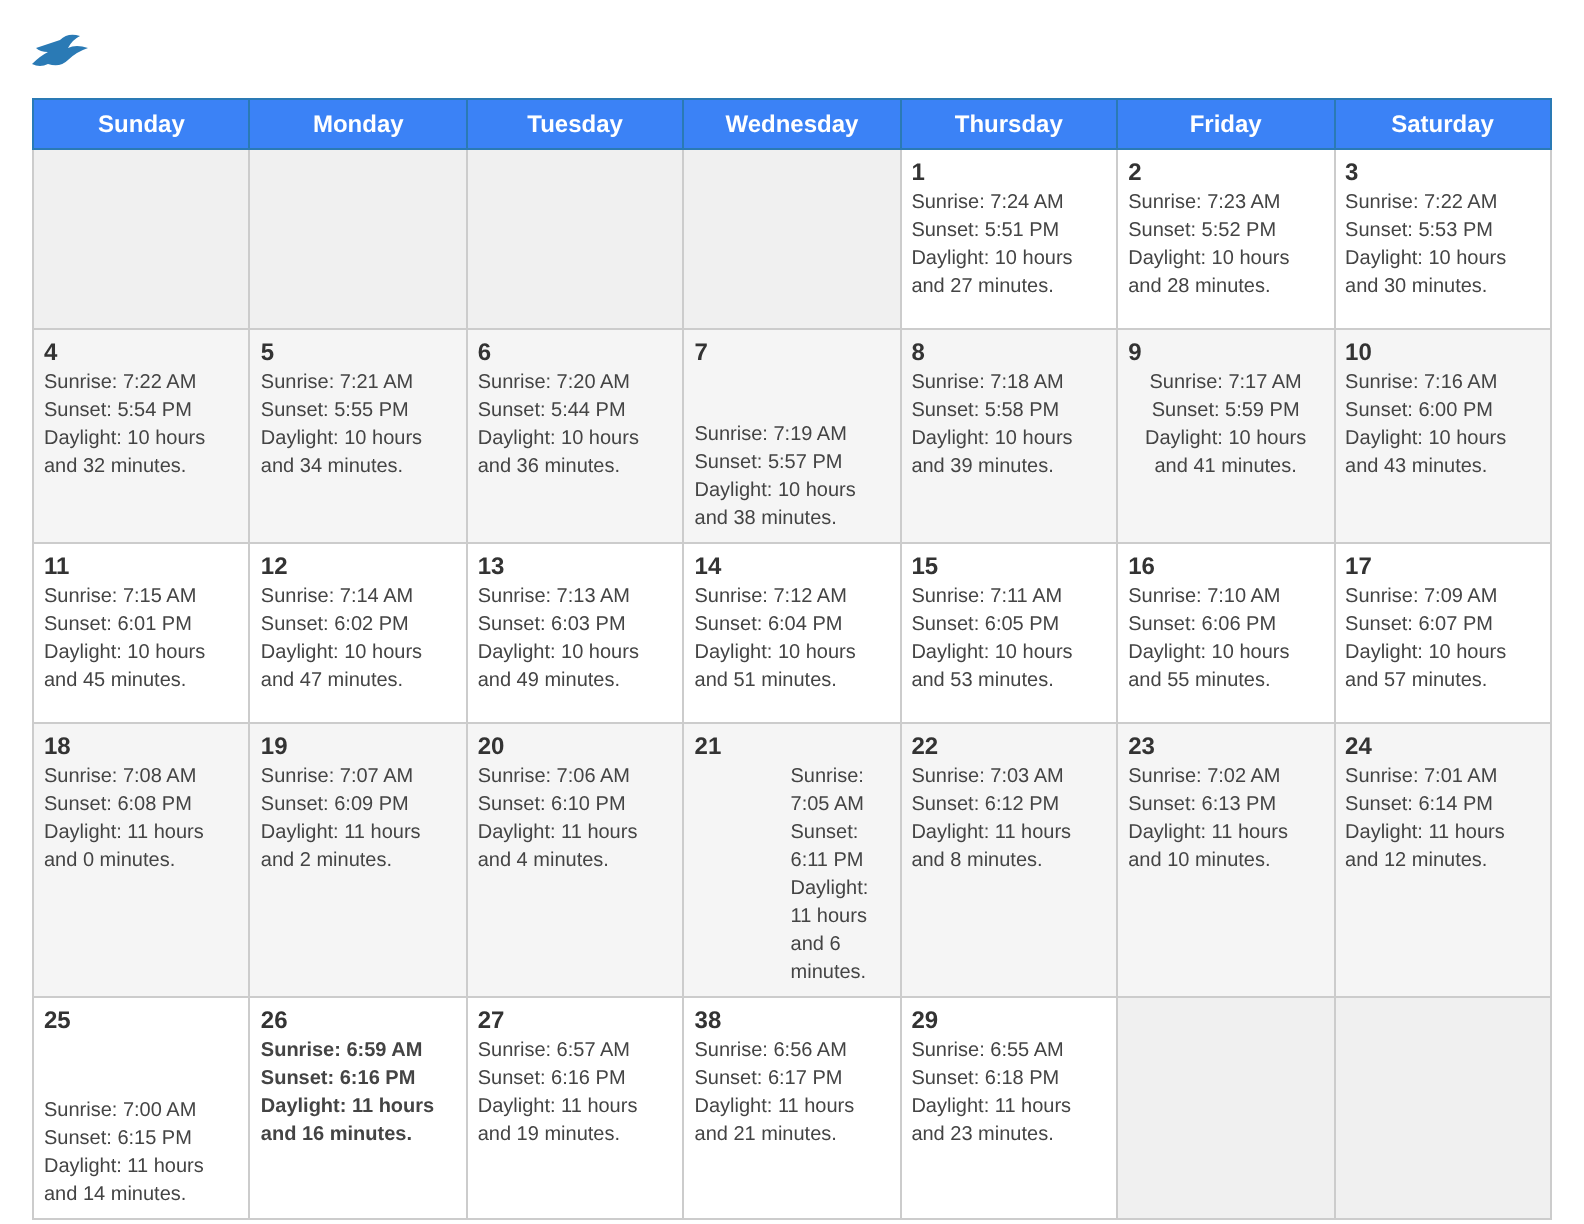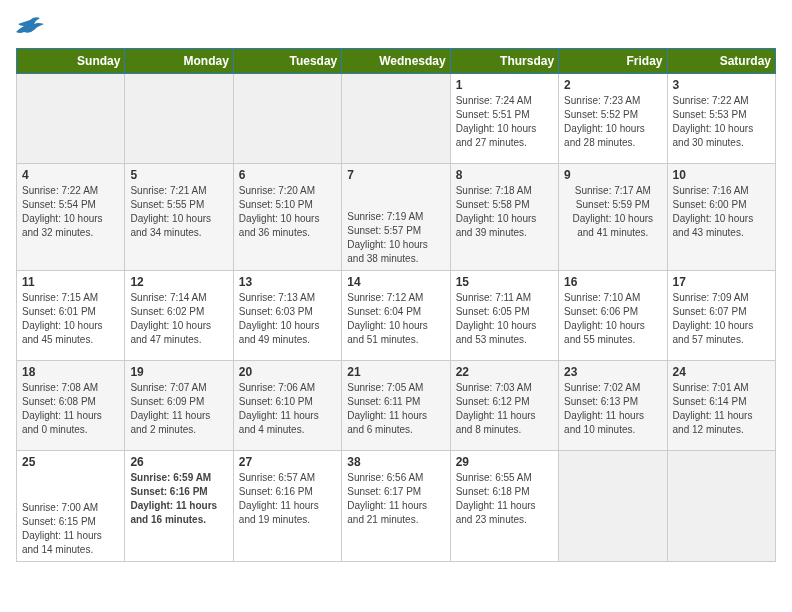--- a/index.html
+++ b/index.html
@@ -38,26 +38,26 @@
       font-size: 16px;
       color: #555;
       margin-top: 2px;
     }
     .calendar-table {
       width: 100%;
       border-collapse: collapse;
       table-layout: fixed;
     }
     .calendar-table th {
-      background-color: #4d7c0f;
+      background-color: #3b82f6;
       color: #fff;
       font-size: 12px;
       font-weight: bold;
       padding: 5px 4px;
-      text-align: right;
+      text-align: center;
       border: 1px solid #2a7ab5;
     }
     .calendar-table td {
       border: 1px solid #ccc;
       vertical-align: top;
       padding: 4px 5px;
       height: 90px;
       font-size: 10.5px;
       color: #333;
       background: #fff;
@@ -147,21 +147,21 @@
         </td>
         <td>
           <span class="day-number">5</span>
           <div class="day-info" style="white-space: pre-line;">Sunrise: 7:21 AM
 Sunset: 5:55 PM
 Daylight: 10 hours and 34 minutes.</div>
         </td>
         <td>
           <span class="day-number">6</span>
           <div class="day-info" style="white-space: pre-line;">Sunrise: 7:20 AM
-Sunset: 5:10 PM
+Sunset: 5:44 PM
 Daylight: 10 hours and 36 minutes.</div>
         </td>
         <td>
           <span class="day-number">7</span>
           <div class="day-info" style="white-space: pre-line; margin-top: 28px;">Sunrise: 7:19 AM
 Sunset: 5:57 PM
 Daylight: 10 hours and 38 minutes.</div>
         </td>
         <td>
           <span class="day-number">8</span>
@@ -240,21 +240,21 @@
 Daylight: 11 hours and 2 minutes.</div>
         </td>
         <td>
           <span class="day-number">20</span>
           <div class="day-info" style="white-space: pre-line;">Sunrise: 7:06 AM
 Sunset: 6:10 PM
 Daylight: 11 hours and 4 minutes.</div>
         </td>
         <td>
           <span class="day-number">21</span>
-          <div class="day-info" style="white-space: pre-line;">Sunrise: 7:05 AM
+          <div class="day-info" style="white-space: pre-line; margin-left: 48px;">Sunrise: 7:05 AM
 Sunset: 6:11 PM
 Daylight: 11 hours and 6 minutes.</div>
         </td>
         <td>
           <span class="day-number">22</span>
           <div class="day-info" style="white-space: pre-line;">Sunrise: 7:03 AM
 Sunset: 6:12 PM
 Daylight: 11 hours and 8 minutes.</div>
         </td>
         <td>

